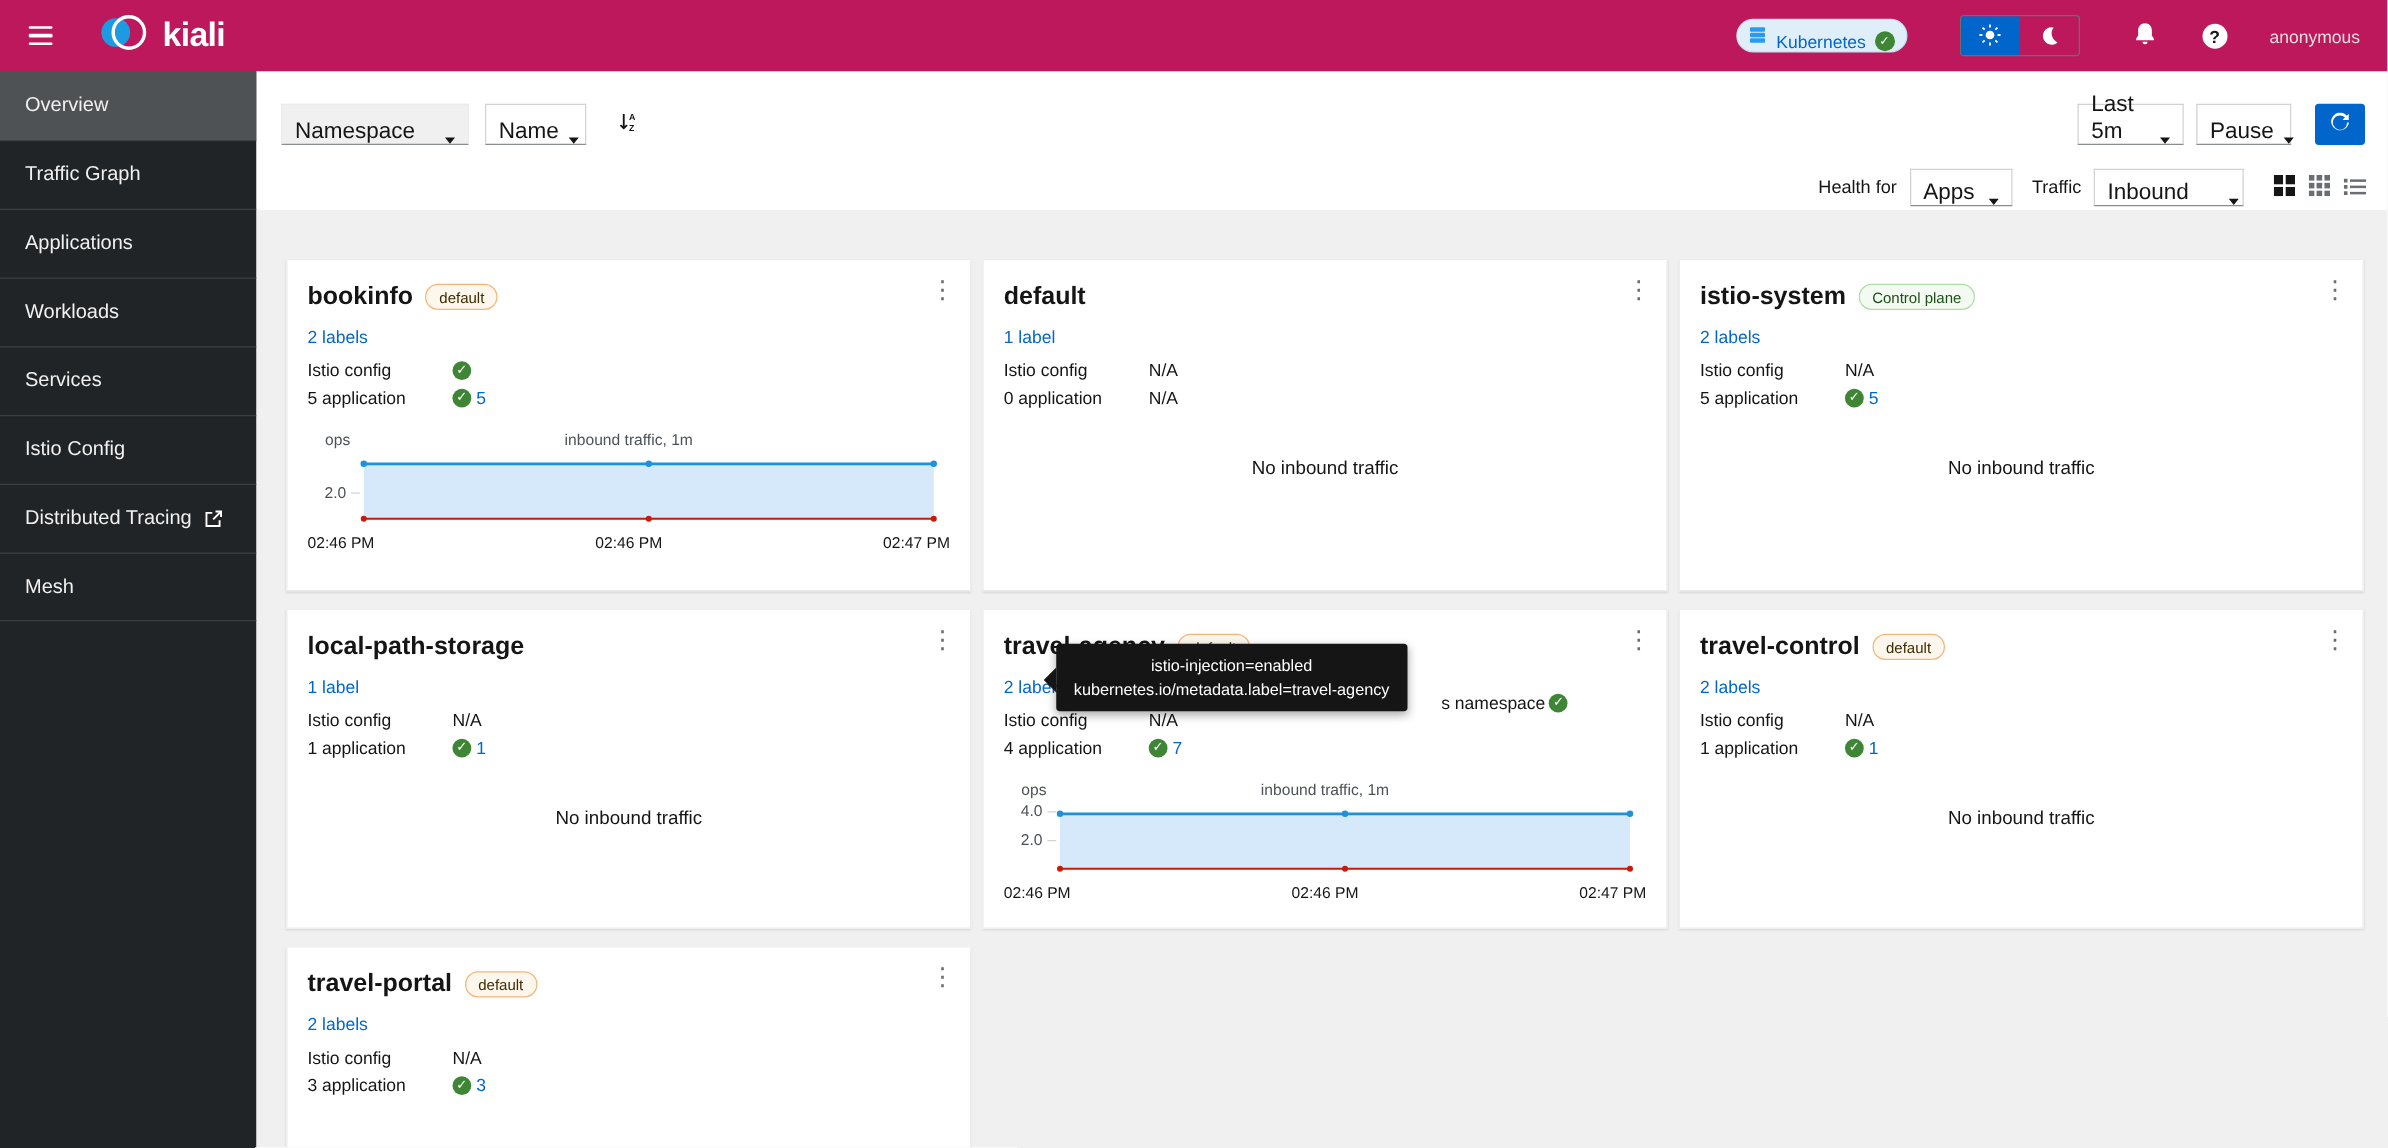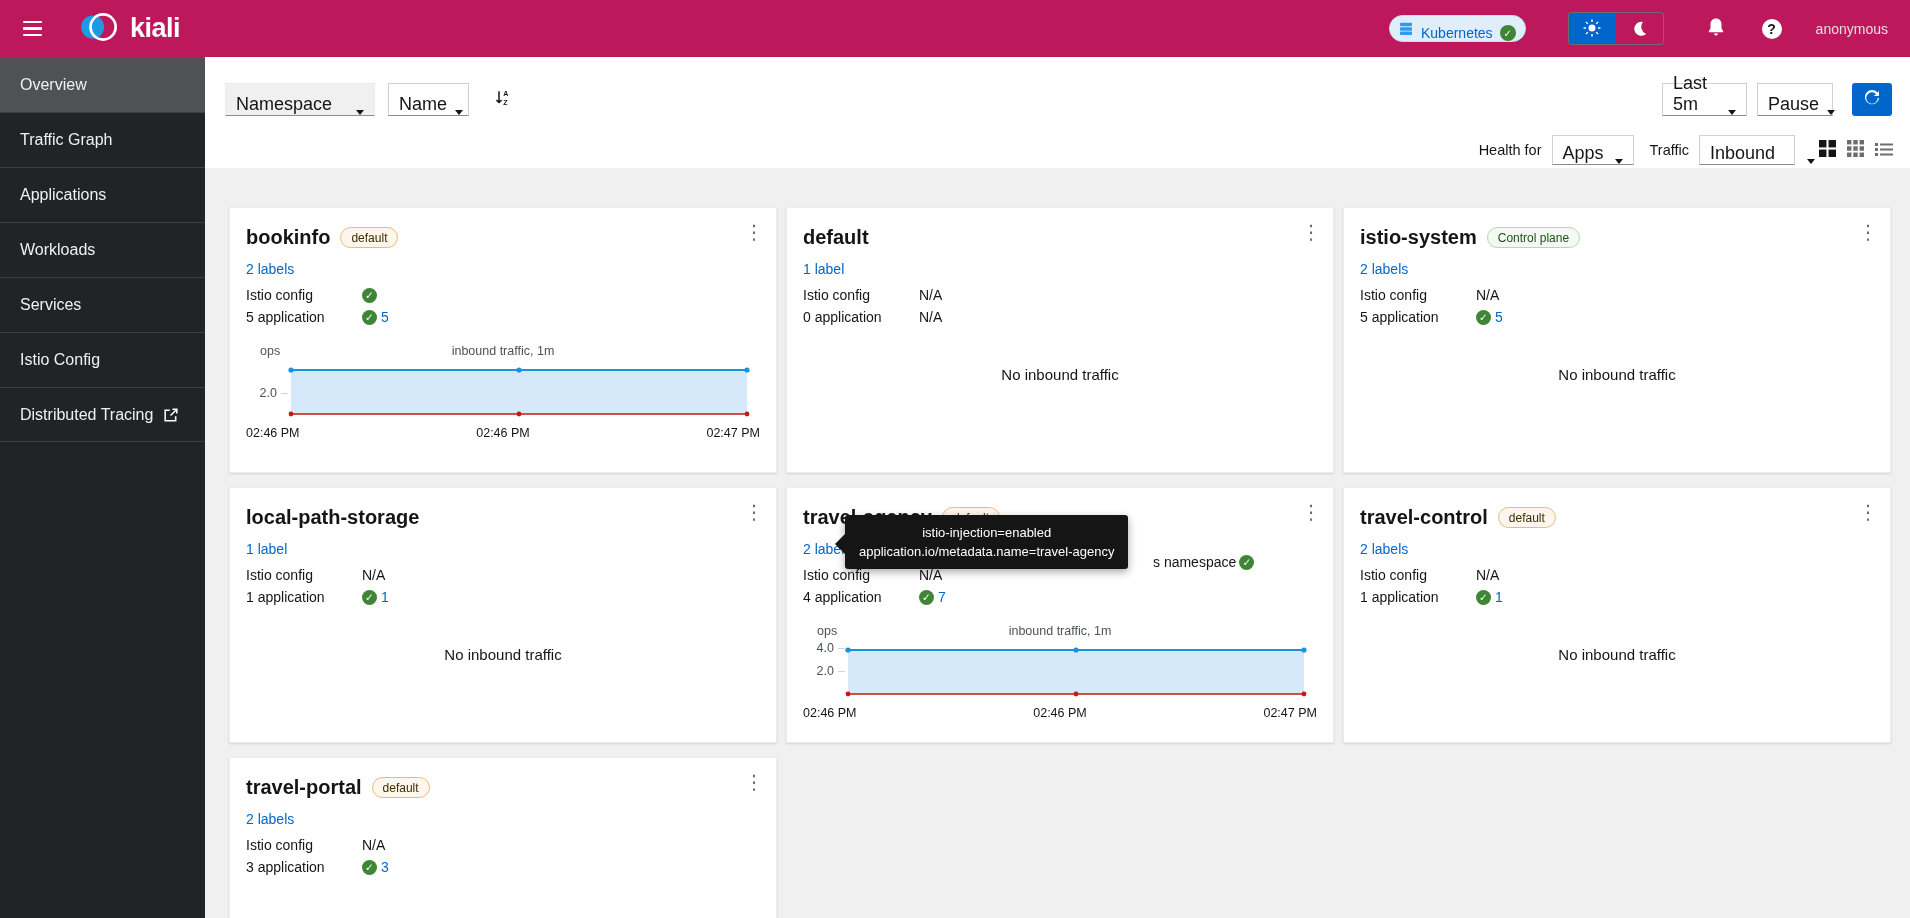--- a/index.html
+++ b/index.html
@@ -36,21 +36,21 @@
   #content { position:absolute; left:205px; top:57px; width:1705px; height:861px; background:#f0f0f0; overflow:hidden; }
   .toolbar-strip { position:absolute; left:0; top:0; width:1705px; height:111px; background:#fff; }
 
   .toolbar-row1 { position:absolute; top:26px; left:20px; right:18px; display:flex; align-items:center; z-index:10; }
   .toolbar-row2 { position:absolute; top:78px; right:17px; display:flex; align-items:center; z-index:10; }
 
   .pf-select { display:flex; align-items:flex-end; justify-content:space-between; padding:0 10px; font-size:18px; color:#151515; background:#fff; border:1px solid #d2d2d2; border-bottom-color:#8a8d90; cursor:pointer; }
   .pf-select .caret { width:0; height:0; border-left:4px solid transparent; border-right:4px solid transparent; border-top:5px solid #151515; margin-left:8px; }
   .sel-gray { background:#f0f0f0; border-color:#ececec; border-bottom-color:#8a8d90; }
   .h33 { height:33px; } .h30 { height:30px; }
-  .w150 { width:150px; } .w81 { width:81px; } .w85 { width:85px; } .w76 { width:76px; } .w82 { width:82px; } .w96 { width:96px;gap:24px; }
+  .w150 { width:150px; } .w81 { width:81px; } .w85 { width:85px; } .w76 { width:76px; } .w82 { width:82px; } .w96 { width:120px;gap:24px; }
 
   .filter-input { height:33px; width:231px; margin-left:2px; border:1px solid #d2d2d2; border-bottom-color:#8a8d90; padding:0 10px; font-size:14px; font-family:inherit; color:#151515; }
   .filter-input::placeholder { color:#6a6e73; }
   .ml25 { margin-left:13px; } .ml22 { margin-left:22px; } .ml10 { margin-left:10px; } .ml19 { margin-left:19px; } .ml16 { margin-left:16px; }
   .spacer { flex:1; }
   .sort-btn { background:none; border:none; cursor:pointer; display:flex; align-items:center; padding:4px; }
   .refresh-btn { width:40px; height:33px; background:#0066cc; border:none; border-radius:3px; cursor:pointer; display:flex; align-items:center; justify-content:center; }
   .tb-label { font-size:14.5px; color:#151515; }
   .disp-icons { display:flex; align-items:center; gap:11px; margin-left:24px; }
   .disp-btn { background:none; border:none; cursor:pointer; padding:0; display:flex; }
@@ -186,20 +186,23 @@
         </div>
         <div class="nav-item">
           <span>Distributed Tracing</span>
           <span style="display:inline-flex;margin-left:2px;">
             <svg width="14" height="14" viewBox="0 0 12 12">
               <path d="M5 2H1v9h9V7" fill="none" stroke="#fff" stroke-width="1.3"></path>
               <path d="M7.2 1H11v3.8M11 1L5.6 6.4" fill="none" stroke="#fff" stroke-width="1.3"></path>
             </svg>
           </span>
         </div>
+        <div class="nav-item">
+          <span>Mesh</span>
+        </div>
       </div>
   </div>
 
   <div id="content">
     <div class="toolbar-strip"></div>
 
     <div class="toolbar-row1">
       <div class="pf-select sel-gray h33 w150">
         <span>Namespace</span>
           <span class="caret"></span>
@@ -470,17 +473,17 @@
               <span class="ns-row-value">
                 <span class="check">✓</span>
                 <a class="count-link">3</a>
               </span>
             </div>
           </div></div>
       </div>
 
     <div class="kiali-tooltip">
       <div class="line">istio-injection=enabled</div>
-      <div class="line">application.io/metadata.name=travel-agency</div>
+      <div class="line">kubernetes.io/metadata.label=travel-agency</div>
     </div>
   </div>
 
 </div>
 
 </body></html>

